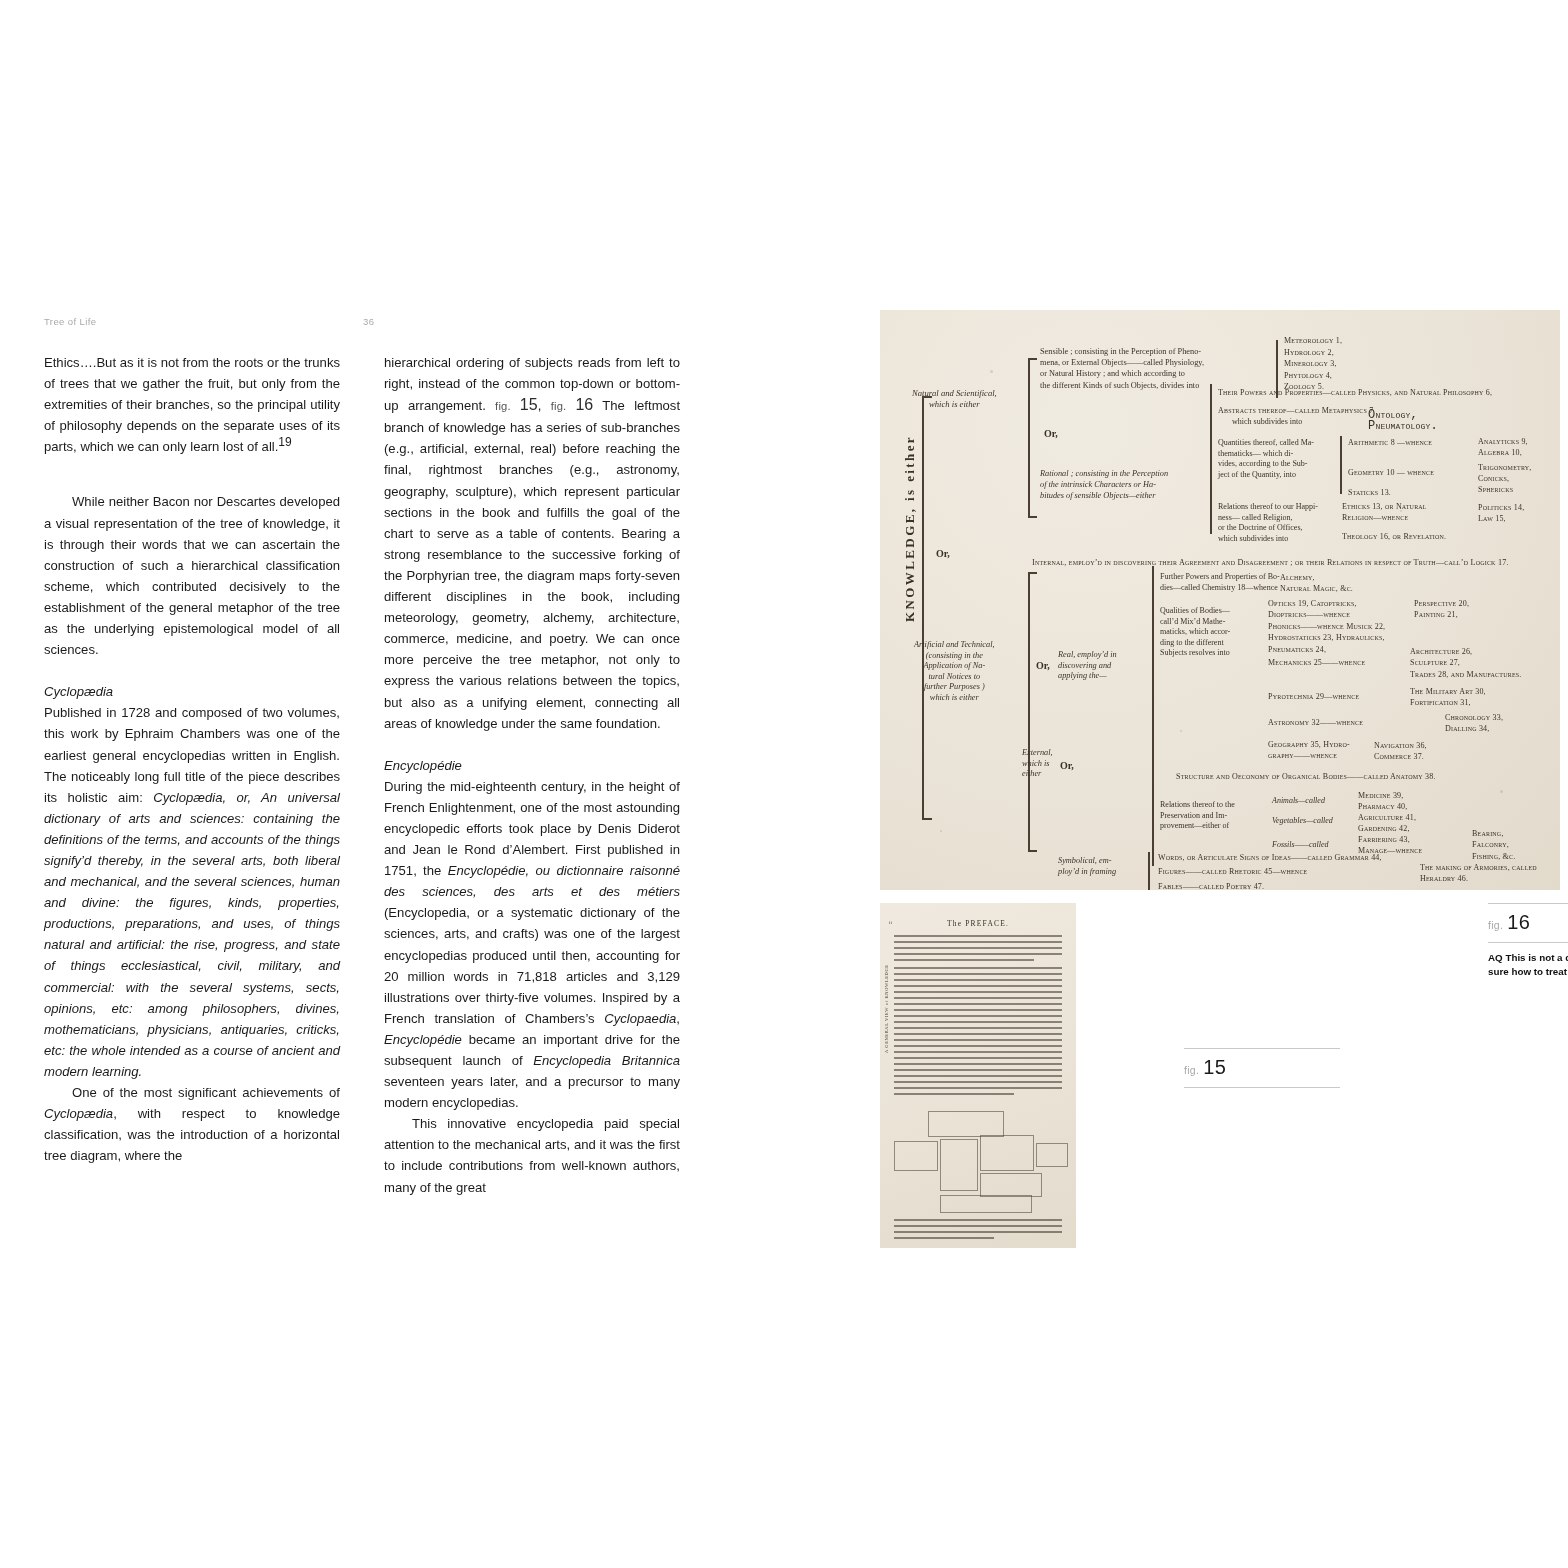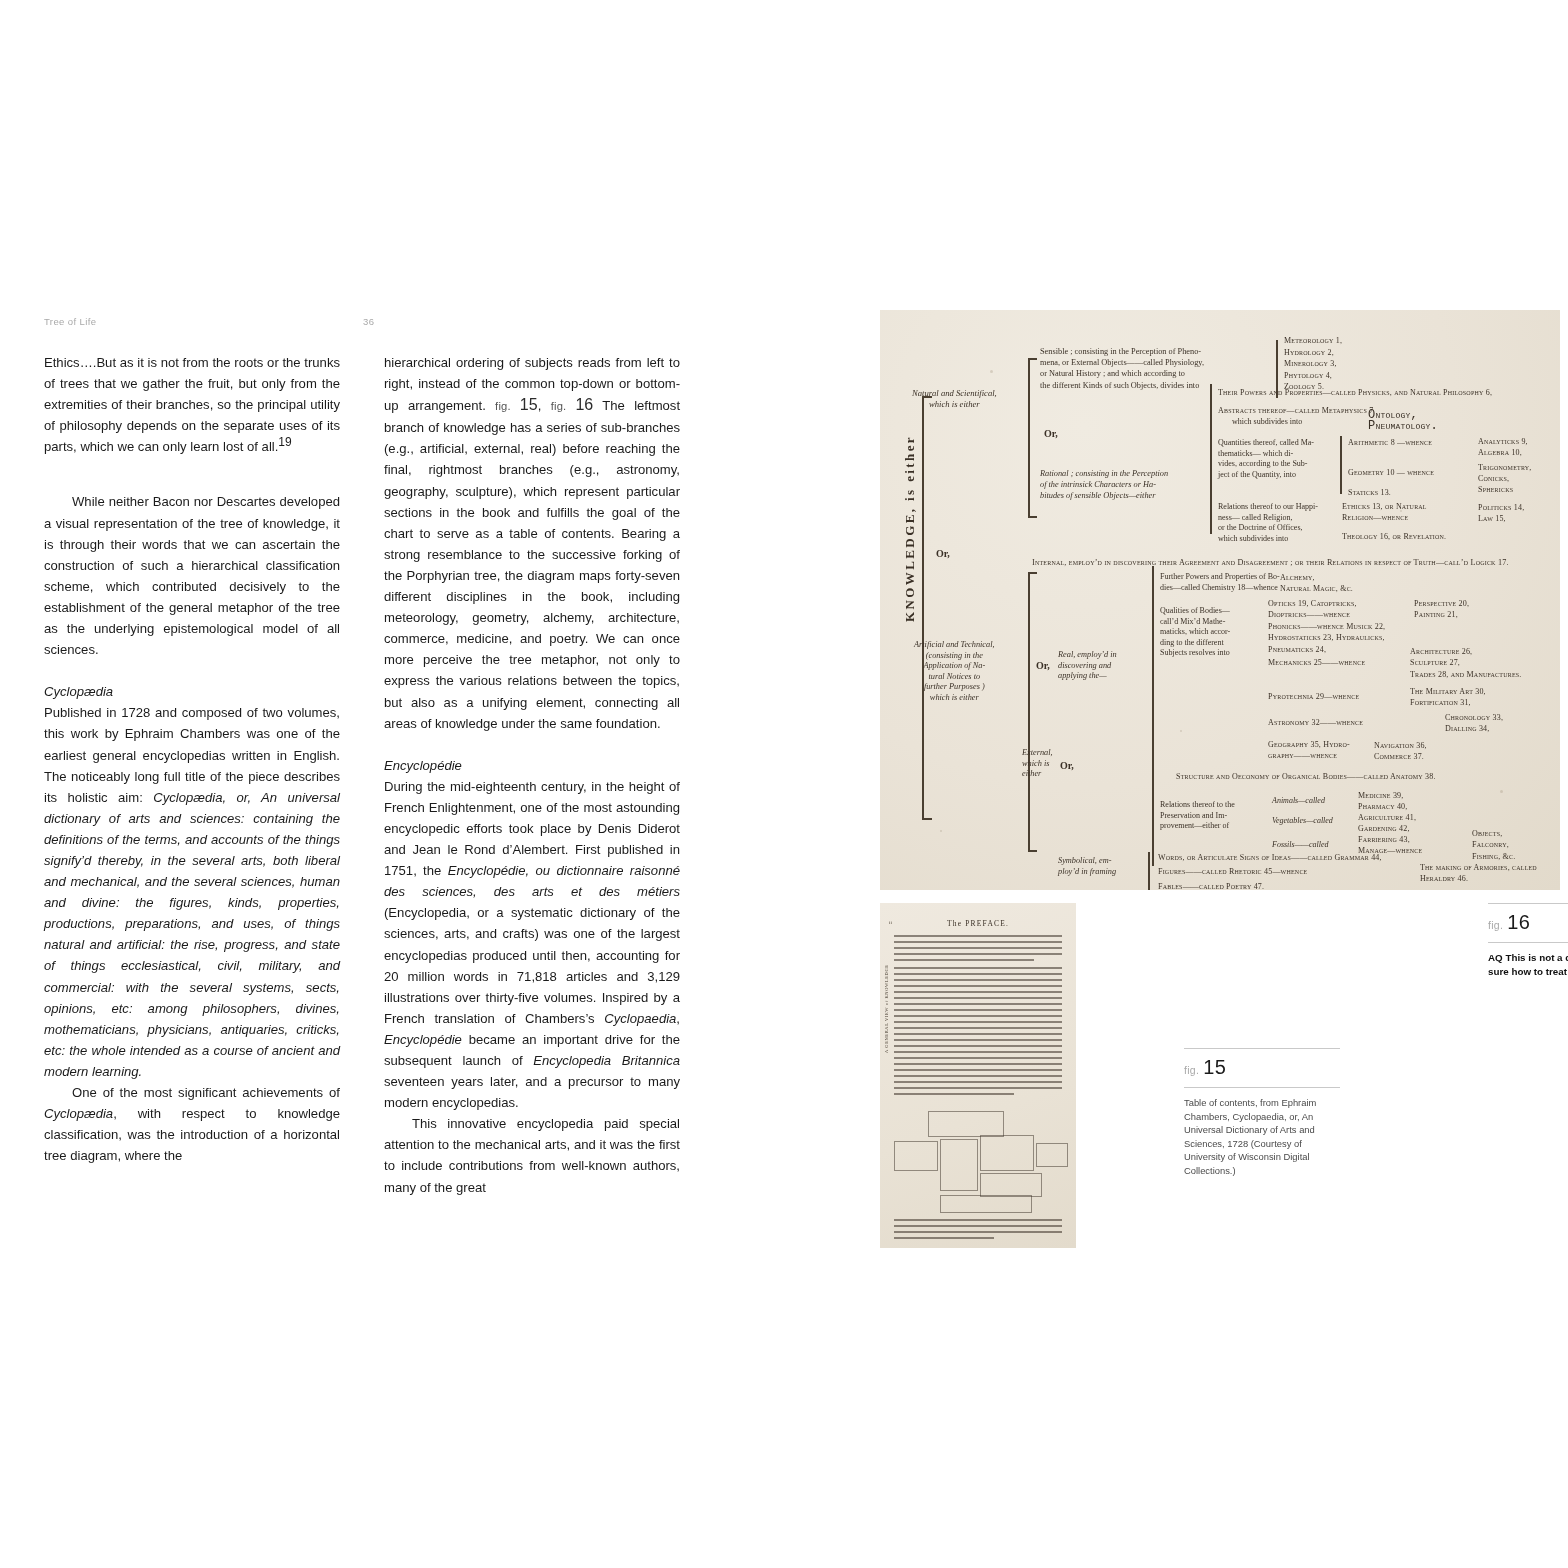--- a/index.html
+++ b/index.html
@@ -403,21 +403,21 @@
     <div class="plate-ink sc" style="left:478px; top:502px; font-size:8px; line-height:11.4px;">
       <div>Agriculture 41,</div>
       <div>Gardening 42,</div>
     </div>
     <div class="plate-ink" style="left:392px; top:530px; font-size:8px; font-style:italic;">Fossils——called</div>
     <div class="plate-ink sc" style="left:478px; top:524px; font-size:8px; line-height:11.4px;">
       <div>Farriering 43,</div>
       <div>Manage—whence</div>
     </div>
     <div class="plate-ink sc" style="left:592px; top:518px; font-size:8px; line-height:11.4px;">
-      <div>Objects,</div>
+      <div>Bearing,</div>
       <div>Falconry,</div>
       <div>Fishing, &amp;c.</div>
     </div>
 
     <div class="plate-ink" style="left:178px; top:546px; font-size:8.3px; font-style:italic; white-space:pre-line; line-height:10.6px;">Symbolical, em-
 ploy’d in framing</div>
     <div class="plate-rule" style="left:268px; top:542px; width:2px; height:40px;"></div>
     <div class="plate-ink sc" style="left:278px; top:543px; font-size:8px;">Words, or Articulate Signs of Ideas——called Grammar 44,</div>
     <div class="plate-ink sc" style="left:278px; top:557px; font-size:8px;">Figures——called Rhetoric 45—whence</div>
     <div class="plate-ink sc" style="left:540px; top:553px; font-size:8px; line-height:10.6px; white-space:pre-line;">The making of Armories, called
@@ -486,16 +486,15 @@
     <div class="rule-mid"></div>
     <div class="cap-body aq">AQ This is not a detail. I’m not sure how to treat this caption</div>
   </div>
 
   <div class="caption" id="caption-15">
     <div class="rule-top"></div>
     <div class="fignum">
       <span class="lbl">fig.</span><span class="num">15</span>
     </div>
     <div class="rule-mid"></div>
-    <div class="cap-body">Table of contents, from Ephraim Chambers, Cyclopaedia, or, An Universal Dictionary of Arts and Sciences, 1728 (Courtesy of University of Wisconsin Digital Collections.)</div>
   </div>
 
 </div>
 
 </body></html>

